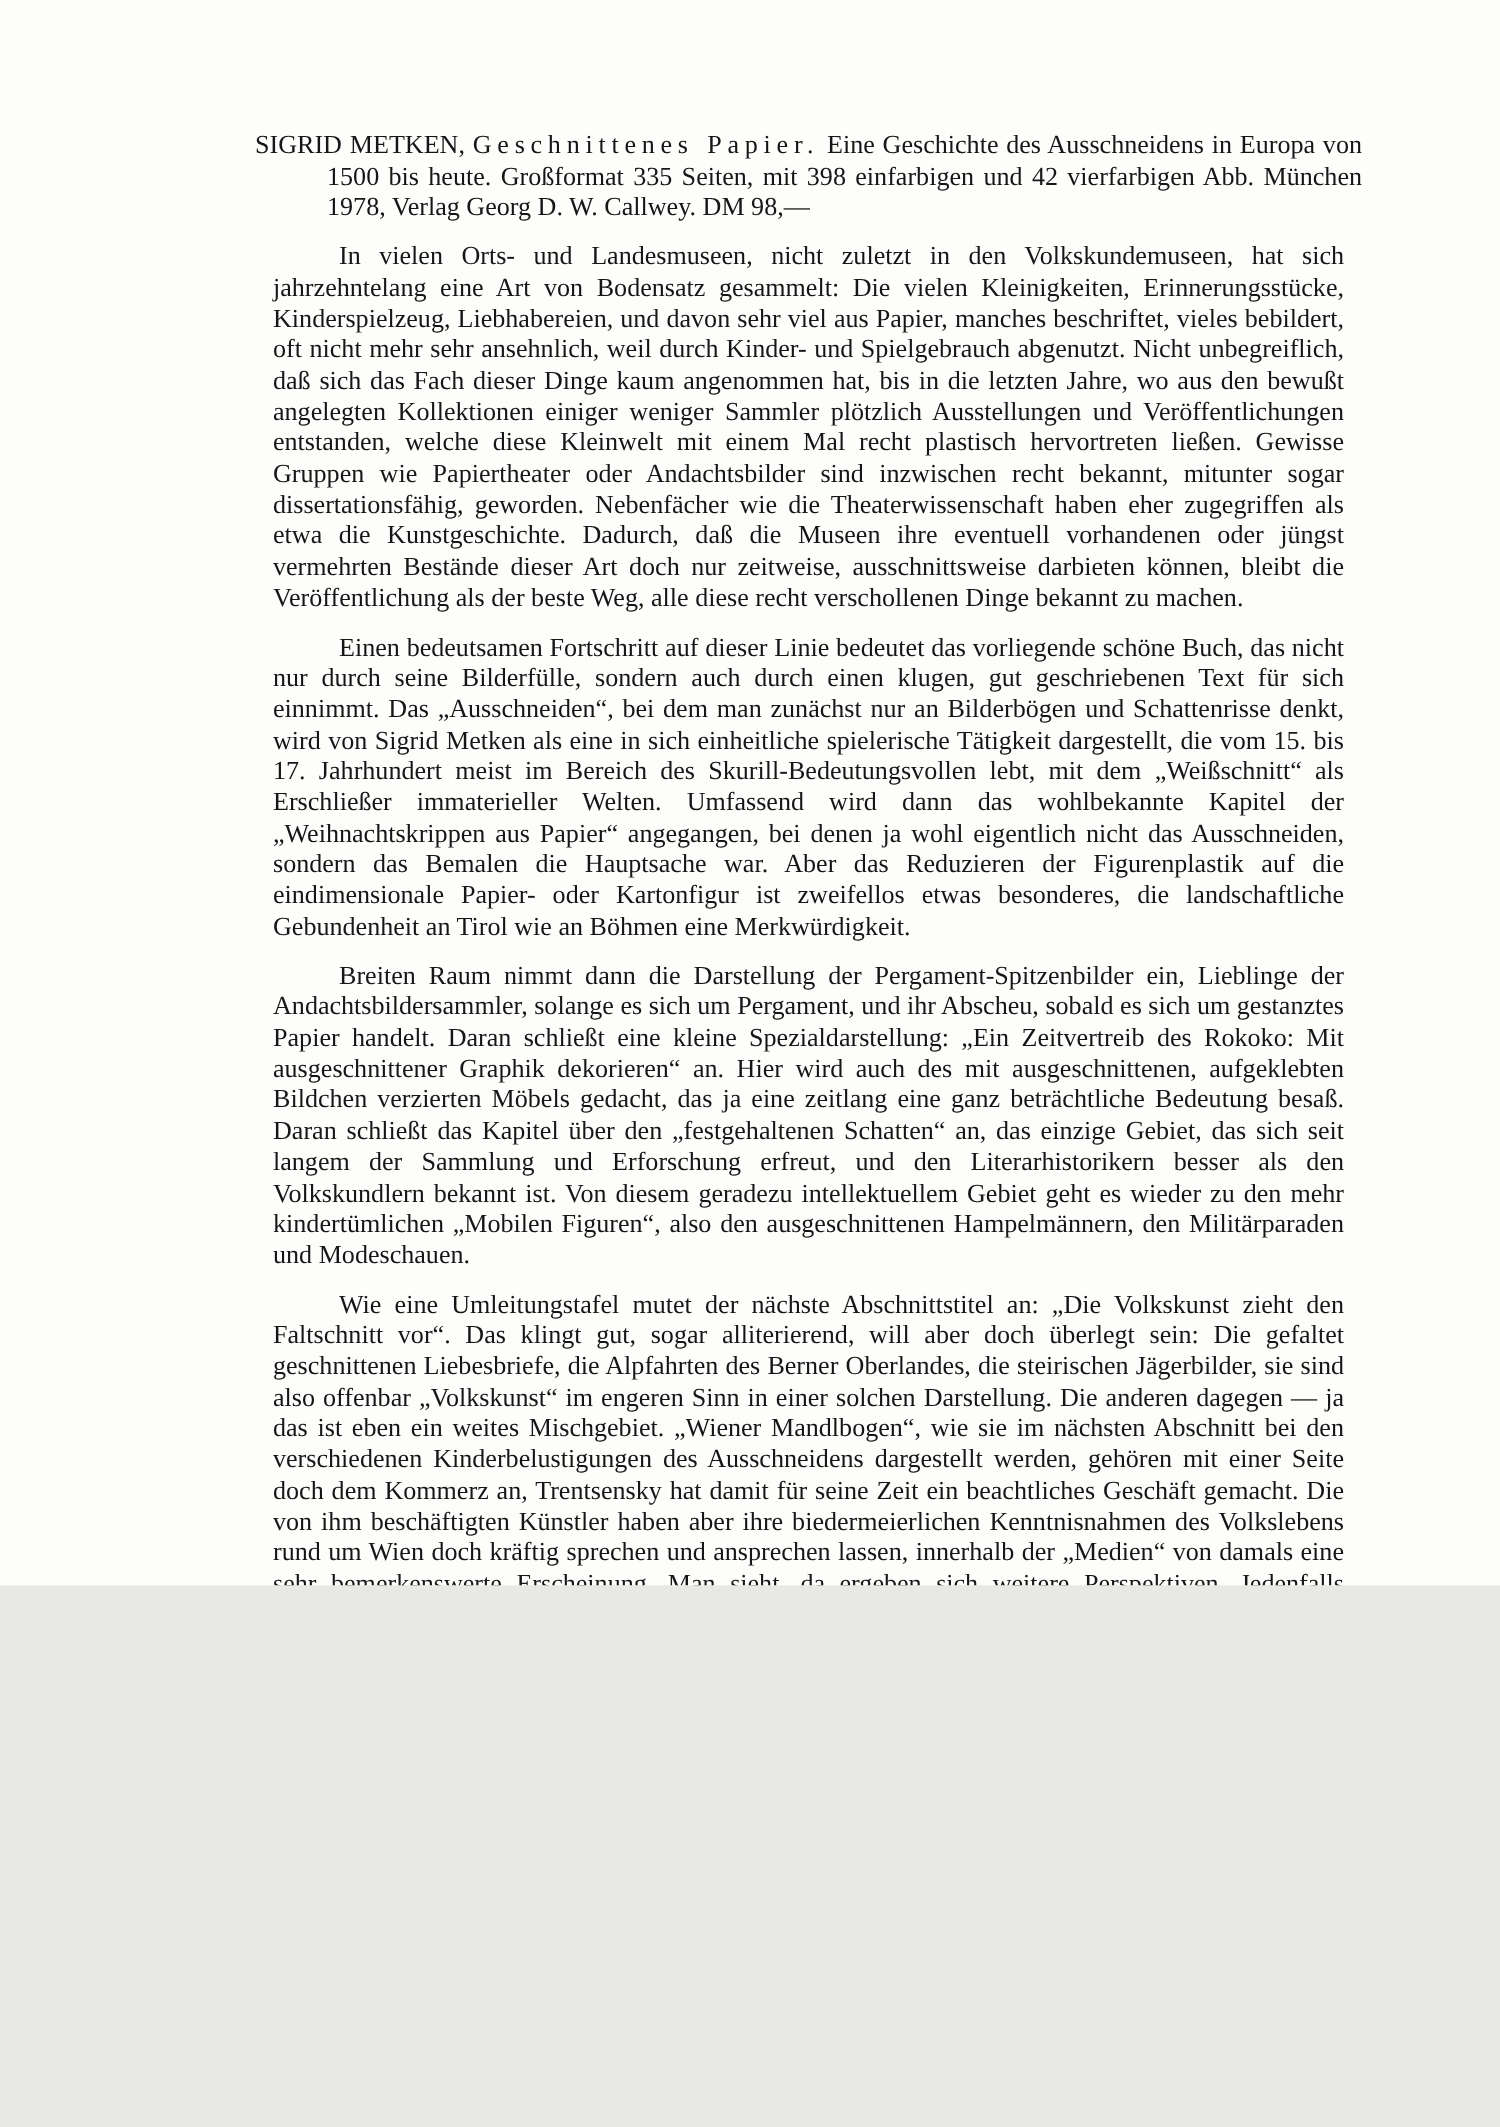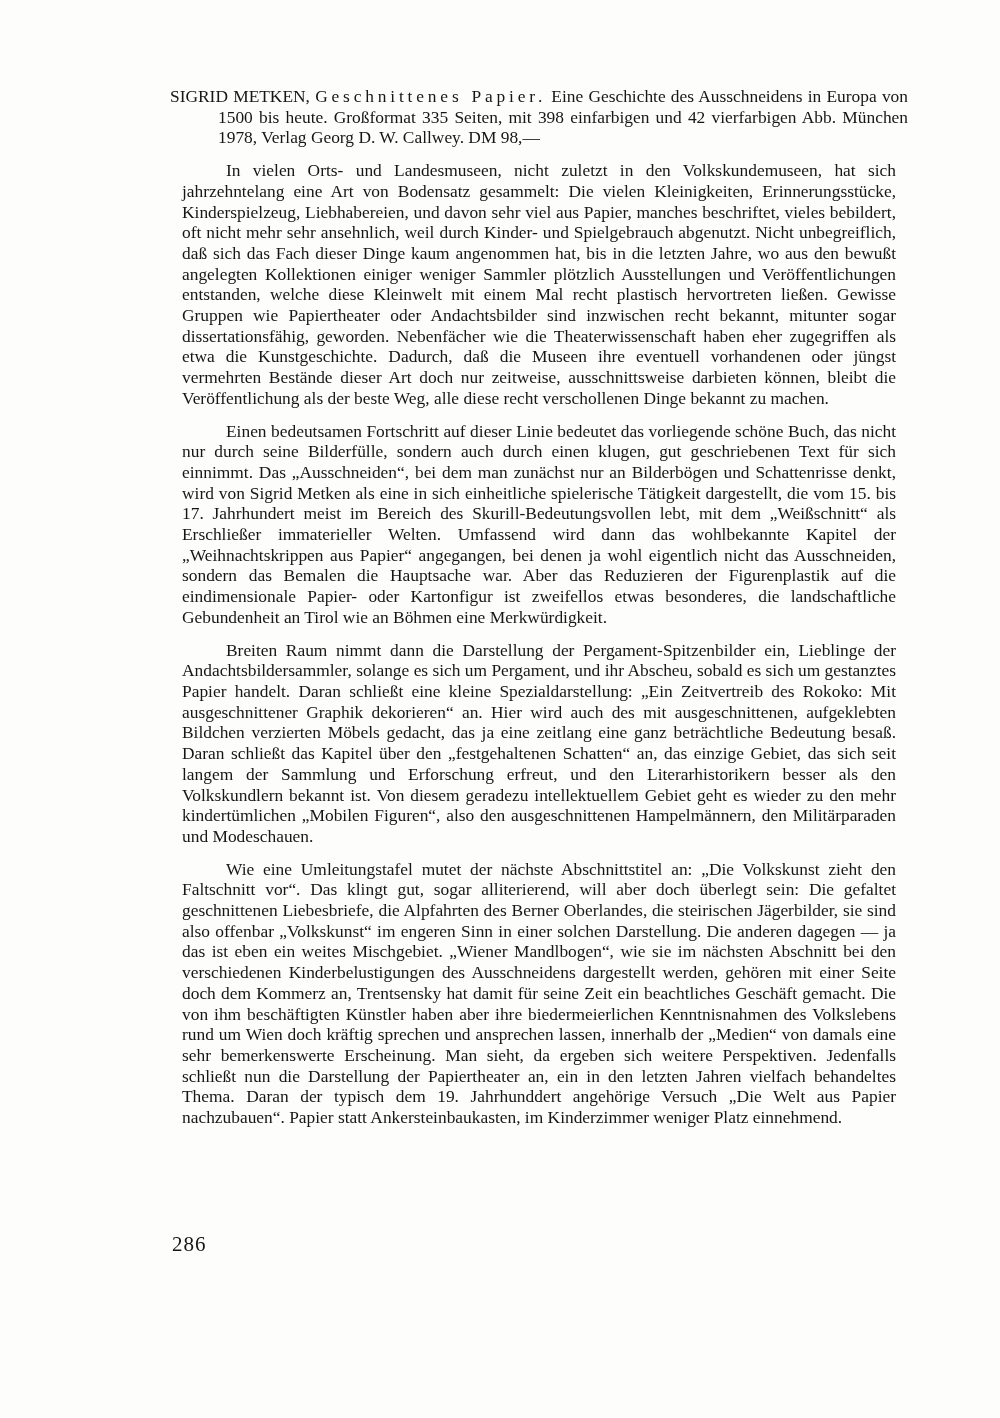--- a/index.html
+++ b/index.html
@@ -3,21 +3,21 @@
 <meta charset="utf-8">
 <style>
   html, body {
     margin: 0;
     padding: 0;
     background: #e8e8e6;
   }
   .page {
     position: relative;
     width: 1000px;
-    height: 1418px;
+    height: 1057px;
     margin: 0 auto;
     background: #fdfdfb;
     font-family: "Liberation Serif", "DejaVu Serif", serif;
     color: #161616;
     overflow: hidden;
   }
   .text-block {
     position: absolute;
     left: 170px;
     top: 86px;

